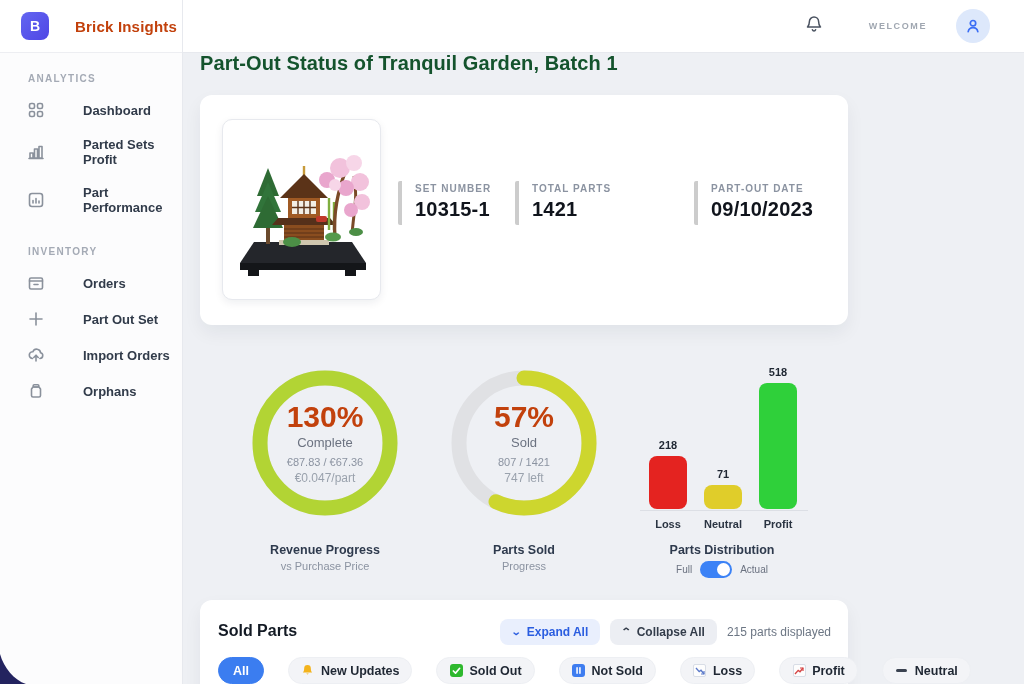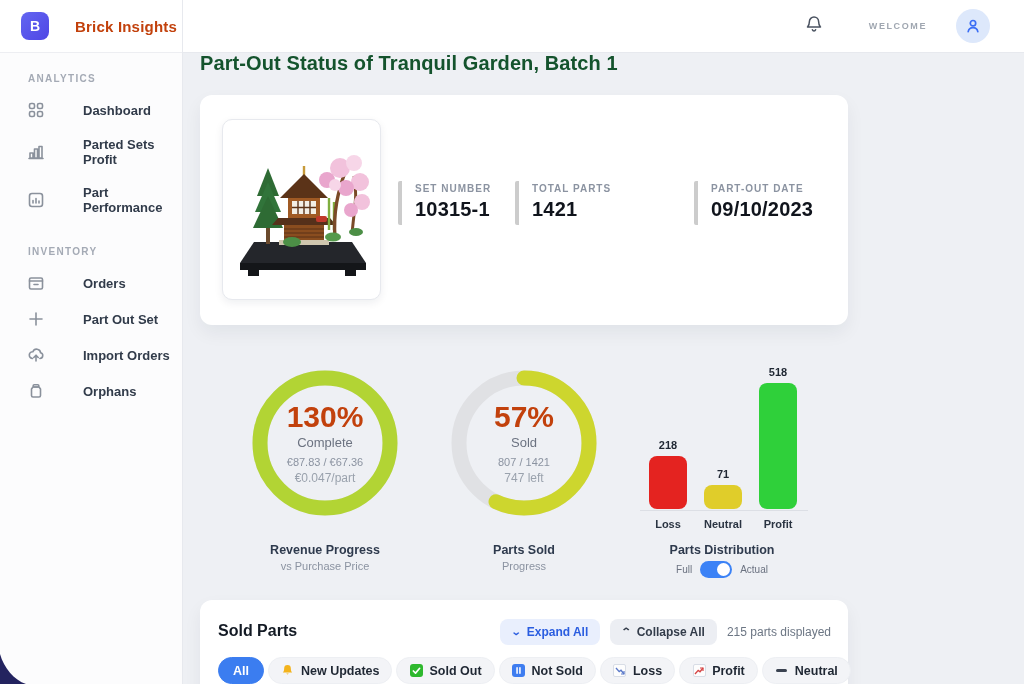--- a/index.html
+++ b/index.html
@@ -63,21 +63,21 @@
 
   
   .card2 { position:absolute; left:200px; top:600px; width:648px; height:110px; background:#fff; border-radius:12px; box-shadow:0 8px 18px rgba(20,30,55,.06); }
   .sp-title { position:absolute; left:18px; top:22px; font-size:16px; font-weight:bold; color:#131a24; }
   .sp-actions { position:absolute; right:17px; top:19px; display:flex; align-items:center; gap:10px; }
   .btn { height:26px; display:flex; align-items:center; gap:6px; padding:0 12px; border-radius:8px; font-size:12px; font-weight:bold; cursor:pointer; border:none; }
   .btn-expand { background:#e9effd; color:#2a5de0; }
   .btn-collapse { background:#eceef3; color:#333c4a; }
   .chev { font-size:10px; line-height:1; transform:scaleX(1.3); }
   .sp-count { font-size:12px; color:#6c7684; }
-  .chips { position:absolute; left:18px; top:57px; display:flex; align-items:center; gap:4px; }
+  .chips { position:absolute; left:18px; top:57px; display:flex; align-items:center; gap:24px; }
   .chip { height:27px; display:flex; align-items:center; gap:6px; padding:0 12px; border-radius:14px; background:#f3f4f7; border:1px solid #edeff3; font-size:12.5px; font-weight:bold; color:#1f2733; cursor:pointer; white-space:nowrap; }
   .chip.active { background:#3b7df0; border-color:#3b7df0; color:#fff; padding:0 14px; }
   .cicon { width:14px; height:14px; display:flex; align-items:center; justify-content:center; }
   .sq { width:13px; height:13px; border-radius:3px; display:flex; align-items:center; justify-content:center; }
   .sq-green { background:#2eb82e; } .sq-blue { background:#3e7df0; }
   .sq-chart { width:13px; height:13px; border-radius:2px; background:#fdfdfd; border:1px solid #d8dde6; display:flex; align-items:center; justify-content:center; }
   .minus-bar { width:11px; height:2.6px; border-radius:2px; background:#3a4250; }
 
   .cursor-shape { position:absolute; left:0; bottom:0; }
 </style>

